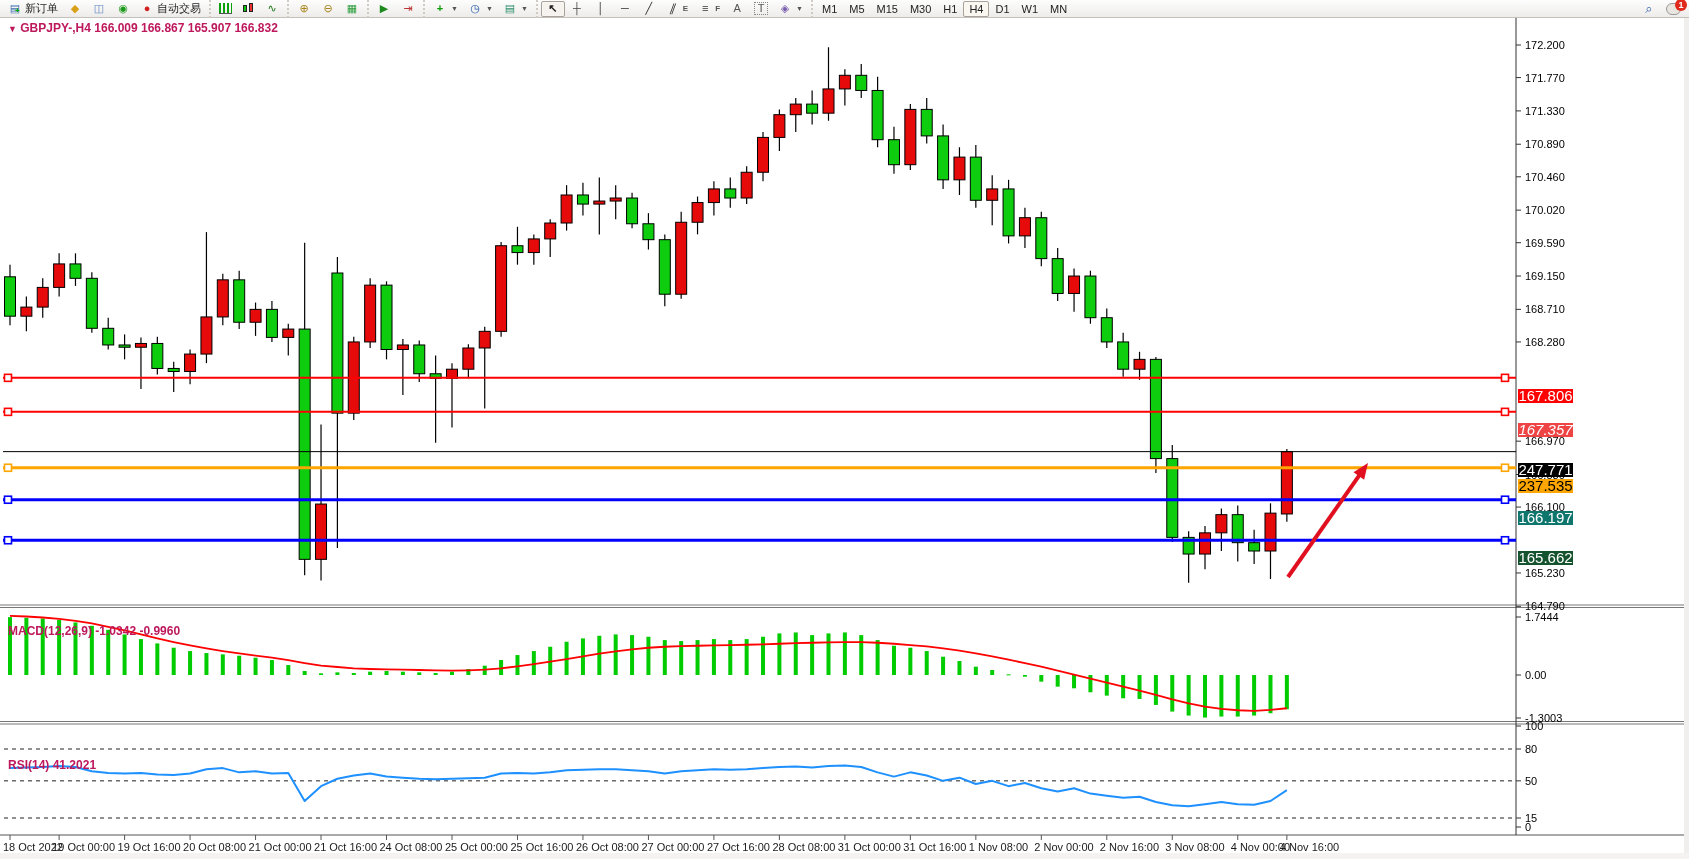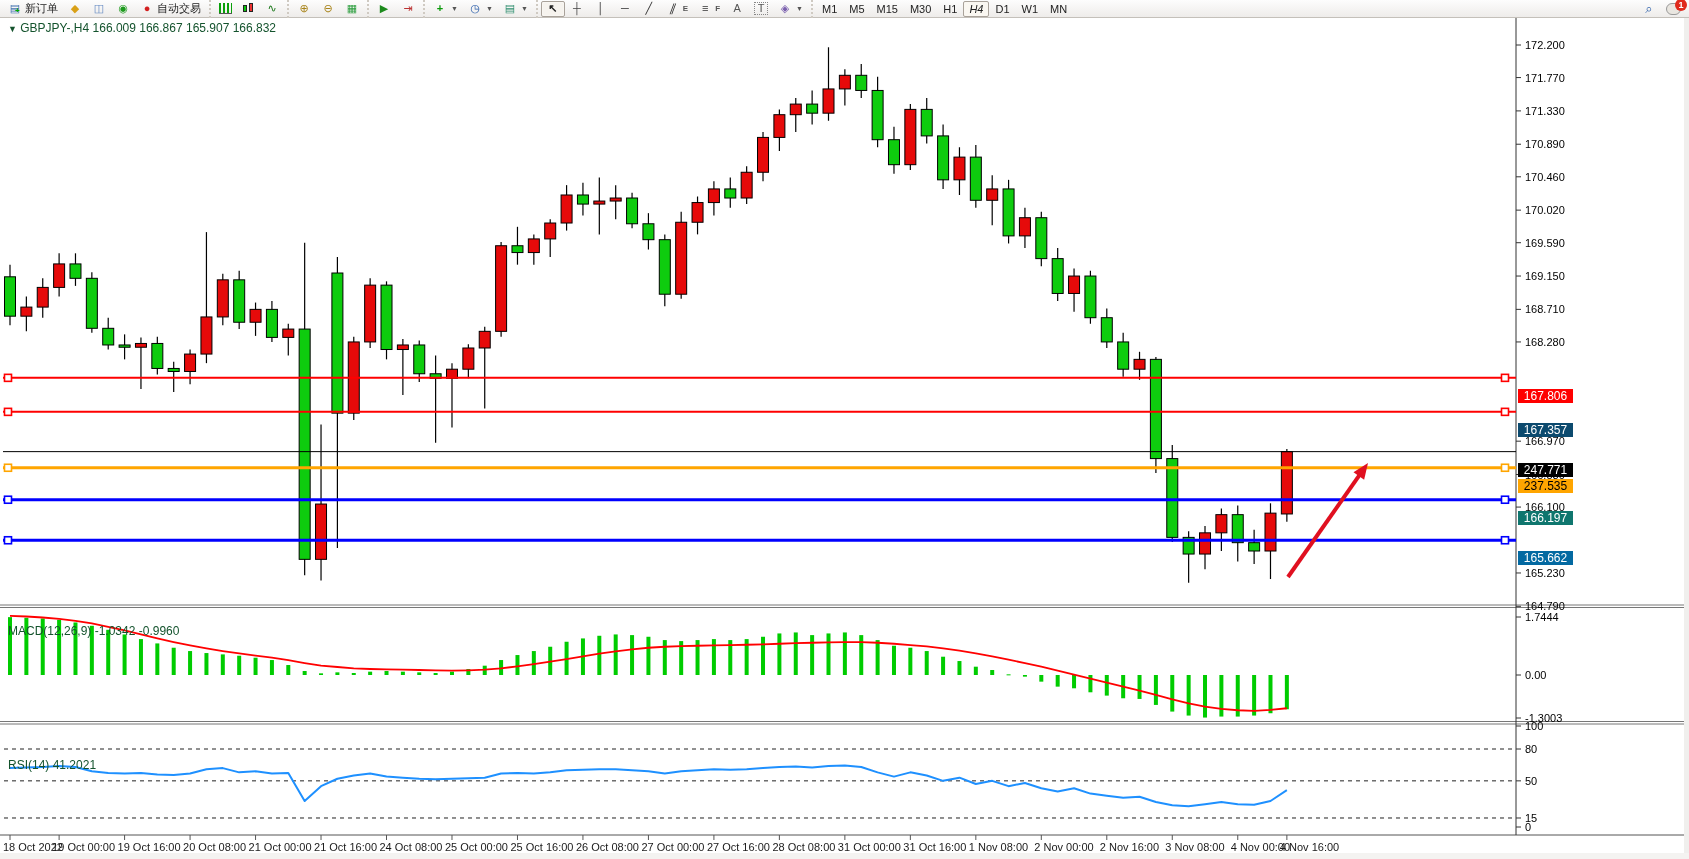--- a/index.html
+++ b/index.html
@@ -20,32 +20,32 @@
   .ic { display:inline-block; width:14px; height:13px; text-align:center; line-height:13px;
     font-size:11px; position:relative; }
   .ic-mini { position:absolute; font-size:8px; font-weight:bold; }
   .bars-ic { width:13px; height:11px; background:
      repeating-linear-gradient(90deg,#0aa00a 0 2px,transparent 2px 4px); border-bottom:1px solid #555; }
   .candle-ic { width:13px; height:12px; position:relative; }
   .candle-ic i { position:absolute; width:4px; background:#0bc70b; border:1px solid #222; }
   .candle-ic i.b1 { left:1px; top:2px; height:7px; }
   .candle-ic i.b2 { left:7px; top:0; height:9px; background:#e33; }
   .tf-btn { padding:1px 5px; height:16px; line-height:13px; border:1px solid transparent; border-radius:2px; }
-  .tf-btn.active { background:#faf7f1; border:1px solid #a9a29a;font-style:italic; }
+  .tf-btn.active { background:#faf7f1; border:1px solid #a9a29a; }
   .spacer { flex:1; }
   .bubble { position:relative; width:15px; height:12px; background:#e9e6e0; border:1px solid #999;
     border-radius:6px; }
   .bubble .badge { position:absolute; top:-5px; right:-7px; width:12px; height:12px; border-radius:50%;
     background:#e02a1c; color:#fff; font-size:9px; line-height:12px; text-align:center; font-weight:bold; }
 
   
   .chart-wrap { position:absolute; top:18px; left:0; width:1689px; height:841px; background:#fff; }
   svg text { font-family:"Liberation Sans", sans-serif; }
-  .overlay-label { position:absolute; font-size:12px; color:#14532d; white-space:nowrap; z-index:5; }
-  .price-badge { position:absolute; left:1518px; width:55px; height:14px; font-size:12px;
+  .overlay-label { position:absolute; font-size:12px; color:#be185d; white-space:nowrap; z-index:5;font-weight:bold; }
+  .price-badge { position:absolute; left:1518px; width:55px; height:14px; font-size:15px;
     line-height:14px; text-align:center; z-index:6; }
   .gutter-right { position:absolute; top:18px; right:0; width:5px; height:841px; background:#f0efed; }
   .gutter-bottom { position:absolute; left:0; bottom:0; width:1689px; height:6px; background:#f4f3f1; }
 </style>
 </head>
 <body>
 
 <div class="app">
 
   <div class="toolbar">
@@ -534,23 +534,23 @@
 
     <div class="overlay-label" style="left:8px; top:3px;">
       <span style="font-size:9px;">▼</span>
       <span>GBPJPY-,H4</span>
       <span>166.009 166.867 165.907 166.832</span>
     </div>
     <div class="overlay-label" style="left:8px; top:592px;margin-top:14px;">MACD(12,26,9) -1.0342 -0.9960</div>
     <div class="overlay-label" style="left:8px; top:740px;">RSI(14) 41.2021</div>
     <div id="badges">
         <div class="price-badge" style="top: 370.845px; background: rgb(255, 0, 0); color: rgb(255, 255, 255);">167.806</div>
-        <div class="price-badge" style="top: 404.857px; background: #0c4a6e; color: rgb(255, 255, 255);">167.357</div>
+        <div class="price-badge" style="top: 404.857px; background: #ef4444; color: rgb(255, 255, 255); font-style: italic;">167.357</div>
         <div class="price-badge" style="top: 444.626px; background: rgb(0, 0, 0); color: rgb(255, 255, 255);">247.771</div>
         <div class="price-badge" style="top: 460.761px; background: rgb(255, 165, 0); color: rgb(0, 0, 0);">237.535</div>
         <div class="price-badge" style="top: 492.727px; background: #0f766e; color: rgb(255, 255, 255);">166.197</div>
-        <div class="price-badge" style="top: 533.253px; background: #0369a1; color: rgb(255, 255, 255);">165.662</div>
+        <div class="price-badge" style="top: 533.253px; background: #14532d; color: rgb(255, 255, 255);">165.662</div>
       </div>
   </div>
 
   <div class="gutter-right"></div>
   <div class="gutter-bottom"></div>
 </div>
 
 </body></html>

